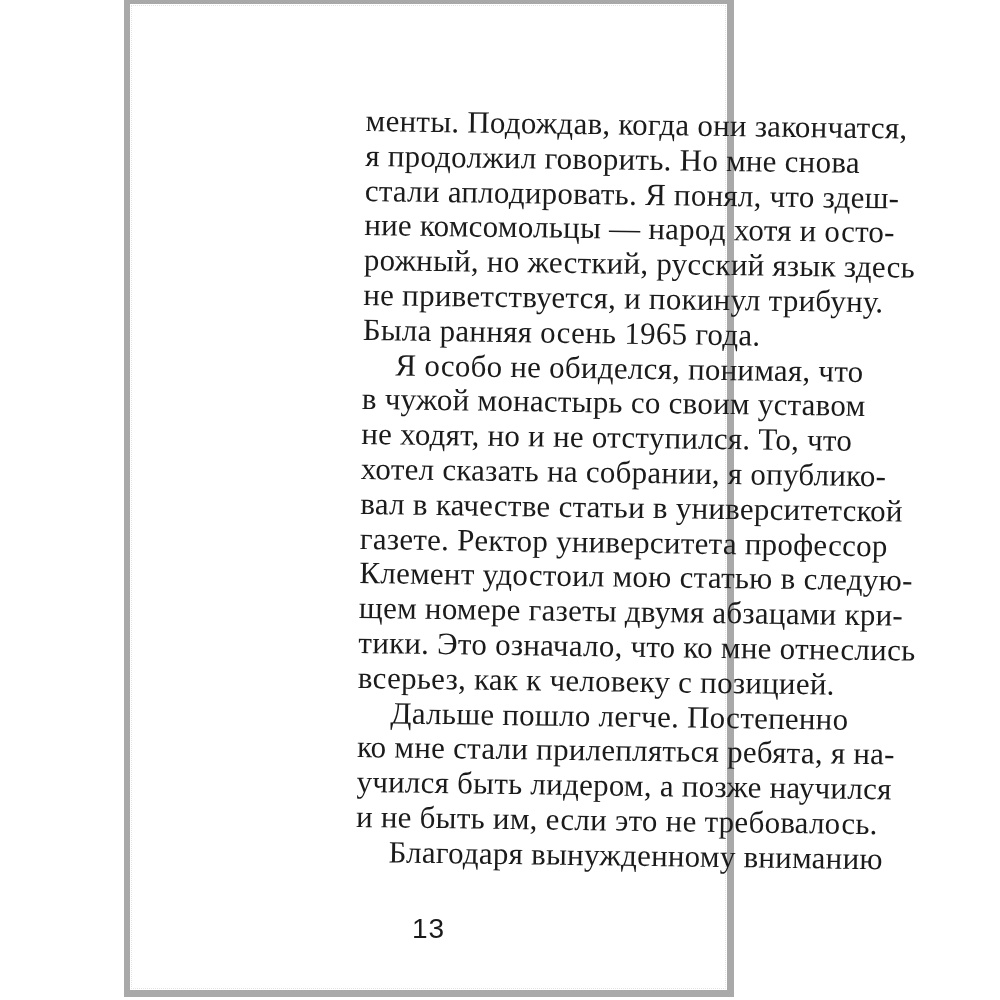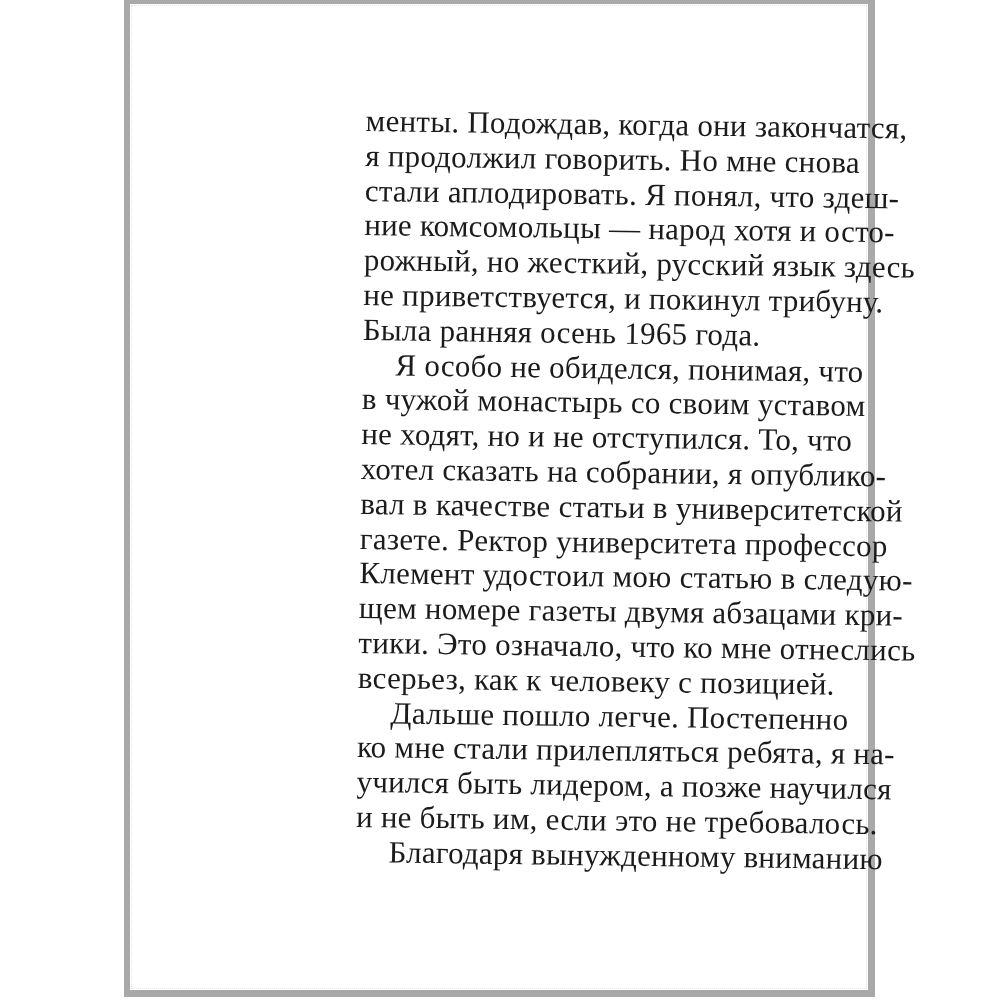--- a/index.html
+++ b/index.html
@@ -12,21 +12,21 @@
     height: 1000px;
     position: relative;
     overflow: hidden;
     font-family: "Liberation Serif", "DejaVu Serif", serif;
   }
   
   .page-frame {
     position: absolute;
     left: 124px;
     top: 0;
-    width: 751px;
+    width: 610px;
     height: 997px;
     box-sizing: border-box;
     background: #ffffff;
     border: solid #a9a9a9;
     border-top-width: 4px;
     border-left-width: 6px;
     border-right-width: 7px;
     border-bottom-width: 7px;
   }
   
@@ -93,14 +93,15 @@
       <div class="line">щем номере газеты двумя абзацами кри-</div>
       <div class="line">тики. Это означало, что ко мне отнеслись</div>
       <div class="line">всерьез, как к человеку с позицией.</div>
       <div class="line indent">Дальше пошло легче. Постепенно</div>
       <div class="line">ко мне стали прилепляться ребята, я на-</div>
       <div class="line">учился быть лидером, а позже научился</div>
       <div class="line">и не быть им, если это не требовалось.</div>
       <div class="line indent">Благодаря вынужденному вниманию</div>
     </div>
 
+  <div class="page-number">13</div>
 
 </div>
 
 </body></html>

